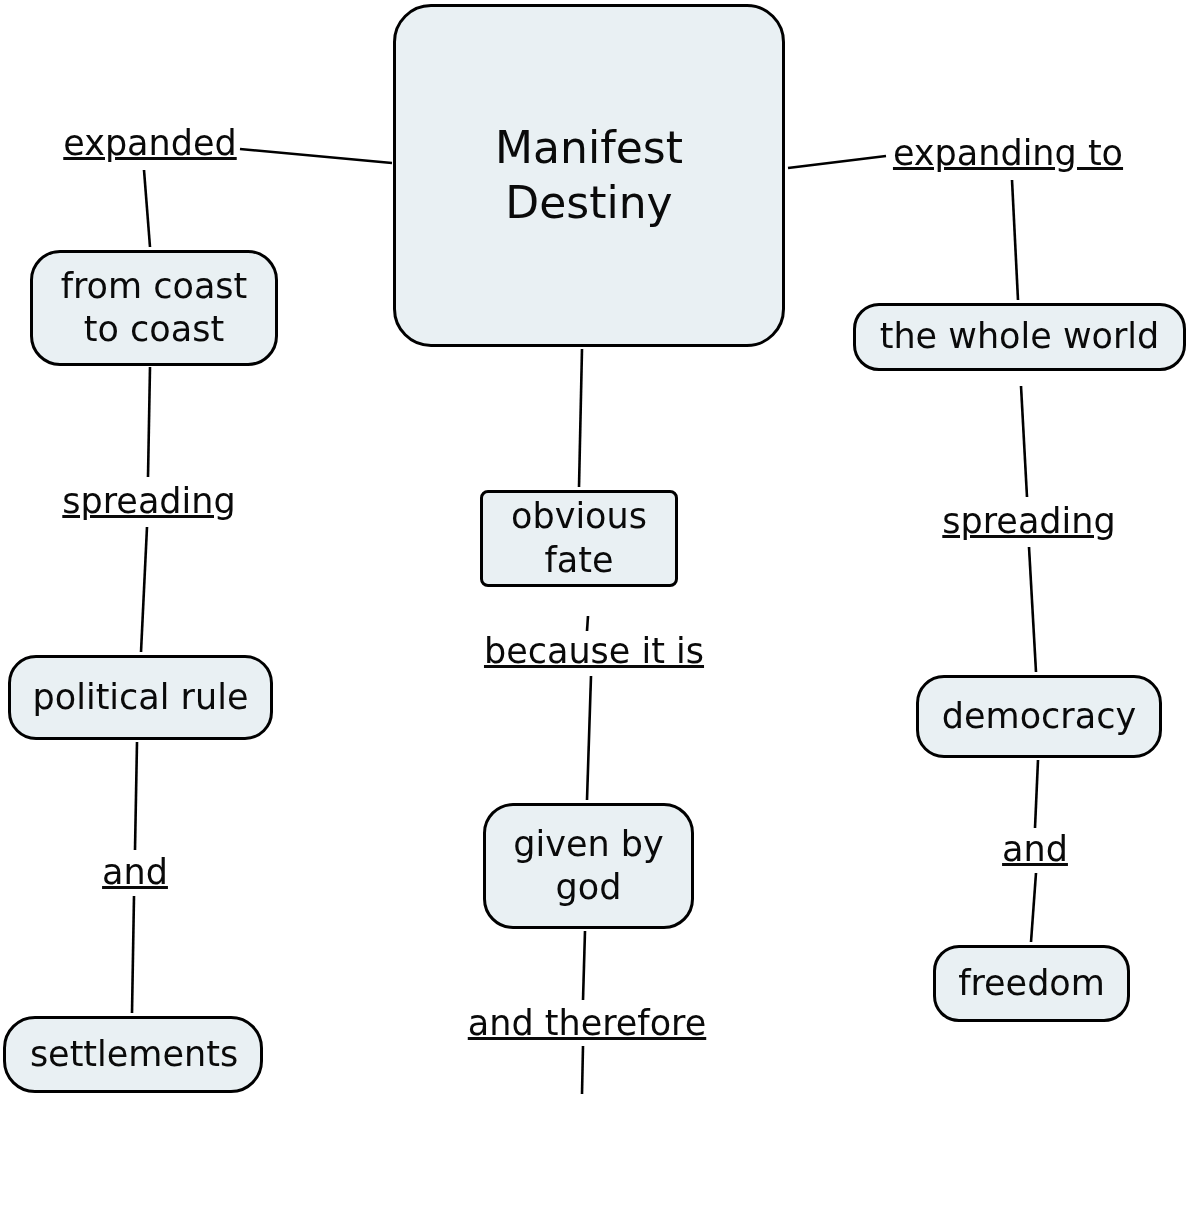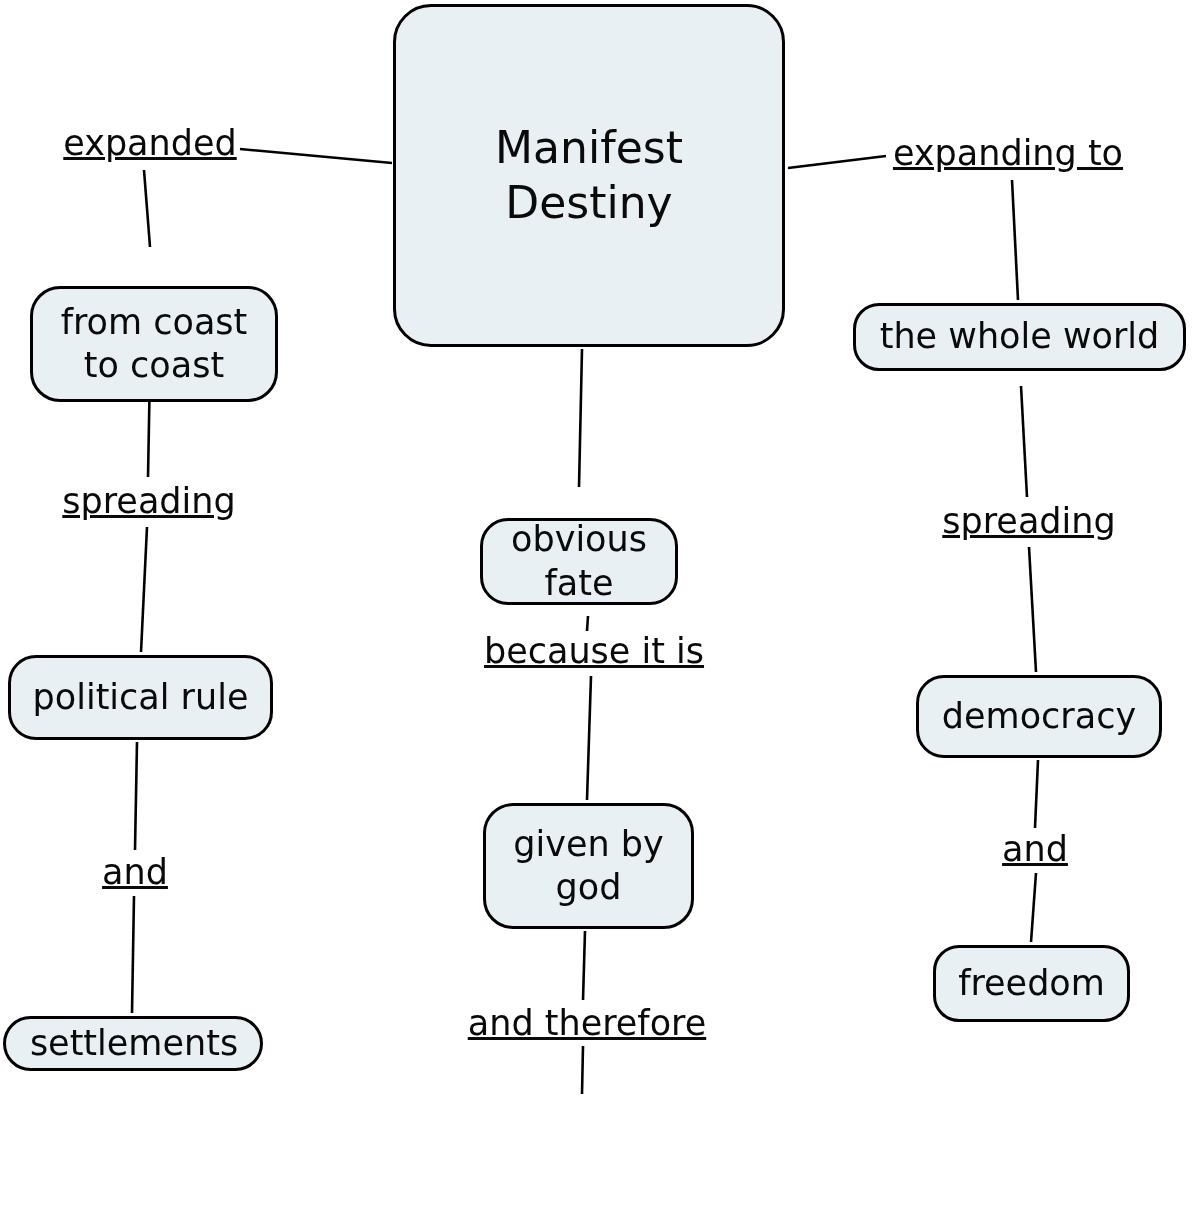--- a/index.html
+++ b/index.html
@@ -72,27 +72,27 @@
     <line x1="1012" y1="180" x2="1018" y2="300"></line>
     <line x1="1021" y1="386" x2="1027" y2="497"></line>
     <line x1="1029" y1="547" x2="1036" y2="672"></line>
     <line x1="1038" y1="760" x2="1035" y2="828"></line>
     <line x1="1036" y1="873" x2="1031" y2="942"></line>
   </svg>
 
   <div class="node" style="left:393px; top:4px; width:392px; height:343px; border-radius:38px; font-size:44px;">Manifest Destiny</div>
 
   <div class="link-label" style="left:150px; top:143px;">expanded</div>
-  <div class="node" style="left:30px; top:250px; width:248px; height:116px; border-radius:30px;margin-top:36px;">from coast to coast</div>
+  <div class="node" style="left:30px; top:250px; width:248px; height:116px; border-radius:30px;">from coast to coast</div>
   <div class="link-label" style="left:149px; top:501px;">spreading</div>
   <div class="node" style="left:8px; top:655px; width:265px; height:85px; border-radius:28px;">political rule</div>
   <div class="link-label" style="left:135px; top:872px;">and</div>
-  <div class="node" style="left:3px; top:1016px; width:260px; height:55px; border-radius:32px;padding-left:16px;">settlements</div>
+  <div class="node" style="left:3px; top:1016px; width:260px; height:77px; border-radius:32px;padding-left:16px;">settlements</div>
 
-  <div class="node" style="left:480px; top:518px; width:198px; height:87px; border-radius:28px;">obvious fate</div>
+  <div class="node" style="left:480px; top:490px; width:198px; height:97px; border-radius:8px;">obvious fate</div>
   <div class="link-label" style="left:594px; top:651px;">because it is</div>
   <div class="node" style="left:483px; top:803px; width:211px; height:126px; border-radius:30px;">given by god</div>
   <div class="link-label" style="left:587px; top:1023px;">and therefore</div>
 
   <div class="link-label" style="left:1008px; top:153px;">expanding to</div>
   <div class="node" style="left:853px; top:303px; width:333px; height:68px; border-radius:26px;">the whole world</div>
   <div class="link-label" style="left:1029px; top:521px;">spreading</div>
   <div class="node" style="left:916px; top:675px; width:246px; height:83px; border-radius:28px;">democracy</div>
   <div class="link-label" style="left:1035px; top:849px;">and</div>
   <div class="node" style="left:933px; top:945px; width:197px; height:77px; border-radius:26px;">freedom</div>

